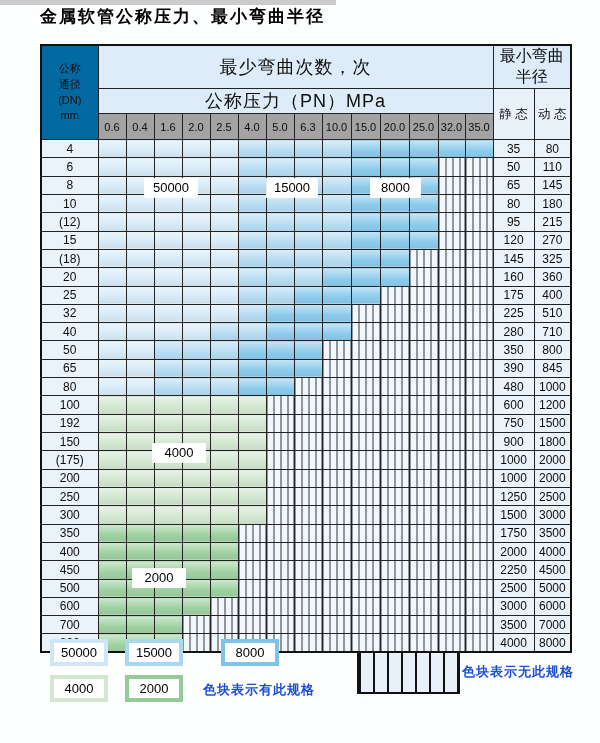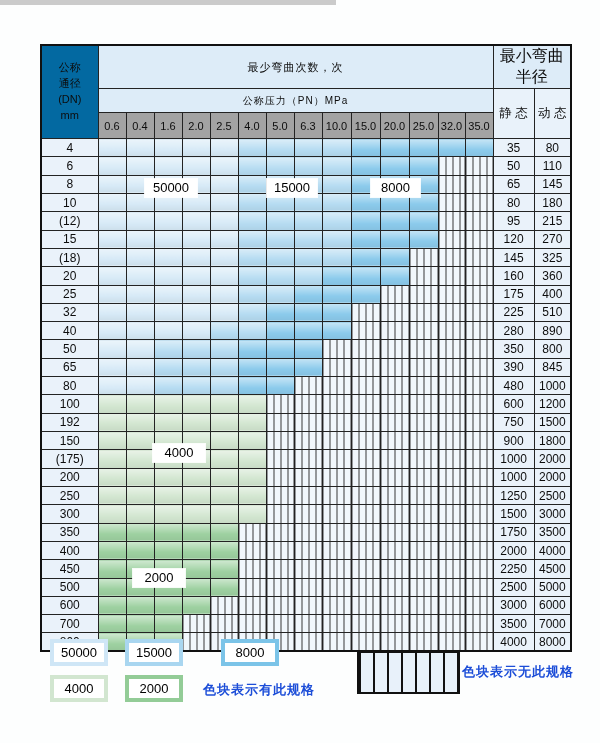--- a/index.html
+++ b/index.html
@@ -10,22 +10,22 @@
          font-weight:bold;font-size:17px;letter-spacing:2px;color:#000;}
   .table-wrap{position:absolute;left:40px;top:44px;width:530px;height:587px;}
   table{border-collapse:collapse;table-layout:fixed;width:530px;height:587px;
         border:2px solid #111;}
   th,td{border:1px solid #232323;padding:0;text-align:center;vertical-align:middle;
         color:#0d0d0d;overflow:hidden;}
   thead th{background:#ddecf8;font-weight:normal;}
   tr.hrow1{height:24px;} tr.hrow2{height:24px;} tr.hrow3{height:26px;}
   tbody tr{height:18.32px;}
   th.corner{background:#0369a1;font-size:11px;line-height:1.45;}
-  th.bend{font-size:11px;letter-spacing:1px;}
-  th.press{font-size:10px;letter-spacing:1px;margin-left:34px;}
+  th.bend{font-size:18px;letter-spacing:1px;}
+  th.press{font-size:18px;letter-spacing:1px;margin-left:34px;}
   th.radius{font-size:16px;}
   th.sd{font-size:12.5px;background:#e9f2fa;margin-top:37px;}
   th.pv{font-size:11px;background:#a3a3a3;}
   td.lab{background:#eaf2fa;font-size:12px;}
   td.cA{background-color:#d7eaf7;} td.cB{background-color:#b6dcf2;}
   td.cC{background-color:#8ccbec;} td.cD{background-color:#d2e6d0;}
   td.cE{background-color:#9ed1a1;}
   td.cA,td.cB,td.cC,td.cD,td.cE{
     background-image:linear-gradient(180deg,rgba(255,255,255,.5),rgba(255,255,255,0) 62%,rgba(0,0,0,.05));}
   td.cH{background-color:#f1f7fc;
@@ -50,20 +50,21 @@
   #legend-no-text{left:462px;top:663px;}
   .stripe-sample{position:absolute;left:357px;top:651px;width:99px;height:39px;
      border:2px solid #111;background-color:#e8f1fa;
      background-image:repeating-linear-gradient(to right,#111 0 2px,transparent 2px 14px);}
 </style>
 </head>
 <body>
 
 <div class="page">
   <div class="scan-strip"></div>
+  <h1 class="title">金属软管公称压力、最小弯曲半径</h1>
 
   <div class="table-wrap">
     <table>
       <colgroup id="cols">
           <col class="dn">
           <col class="p">
           <col class="p">
           <col class="p">
           <col class="p">
           <col class="p">
@@ -313,21 +314,21 @@
             <td class="cB"></td>
             <td class="cC"></td>
             <td class="cC"></td>
             <td class="cC"></td>
             <td class="cH"></td>
             <td class="cH"></td>
             <td class="cH"></td>
             <td class="cH"></td>
             <td class="cH"></td>
             <td class="lab">280</td>
-            <td class="lab">890</td>
+            <td class="lab">710</td>
           </tr>
           <tr>
             <td class="lab">50</td>
             <td class="cA"></td>
             <td class="cA"></td>
             <td class="cB"></td>
             <td class="cB"></td>
             <td class="cB"></td>
             <td class="cC"></td>
             <td class="cC"></td>

